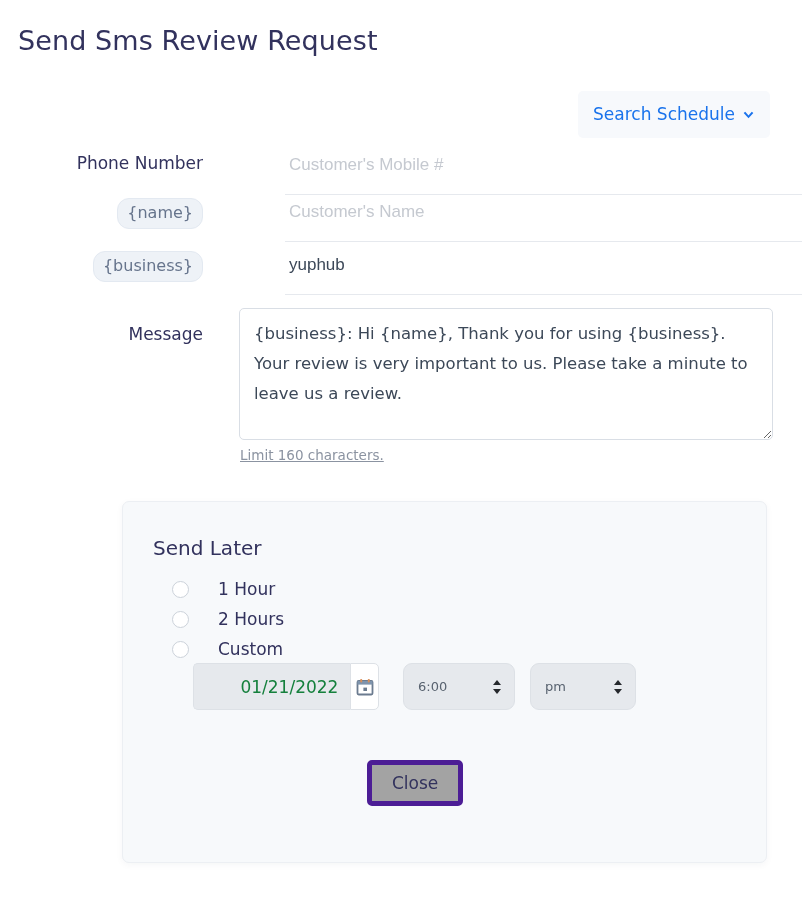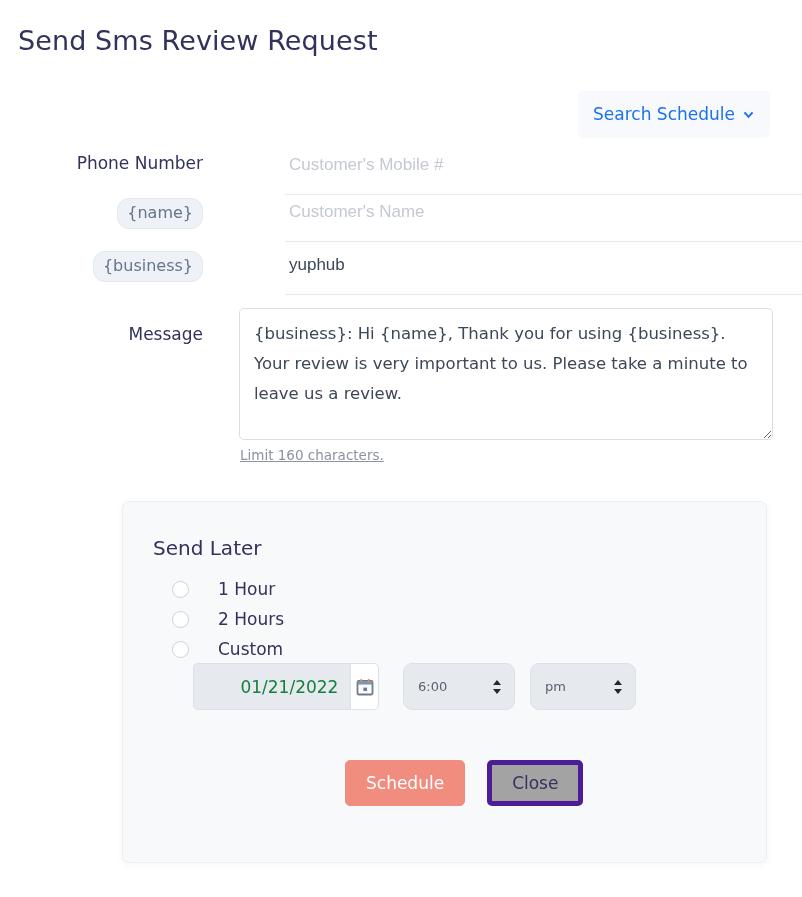--- a/index.html
+++ b/index.html
@@ -412,19 +412,18 @@
           <svg width="10" height="16" viewBox="0 0 10 16" xmlns="http://www.w3.org/2000/svg">
             <path d="M5 1 L9 6 L1 6 Z" fill="#25282c"></path>
             <path d="M5 15 L9 10 L1 10 Z" fill="#25282c"></path>
           </svg>
         </span>
       </div>
 
     </div>
 
     <div class="panel-actions">
-      <button class="btn btn-schedule">Schedule</button>
       <button class="btn btn-close">Close</button>
     </div>
 
   </div>
 
 </div>
 
 </body></html>

